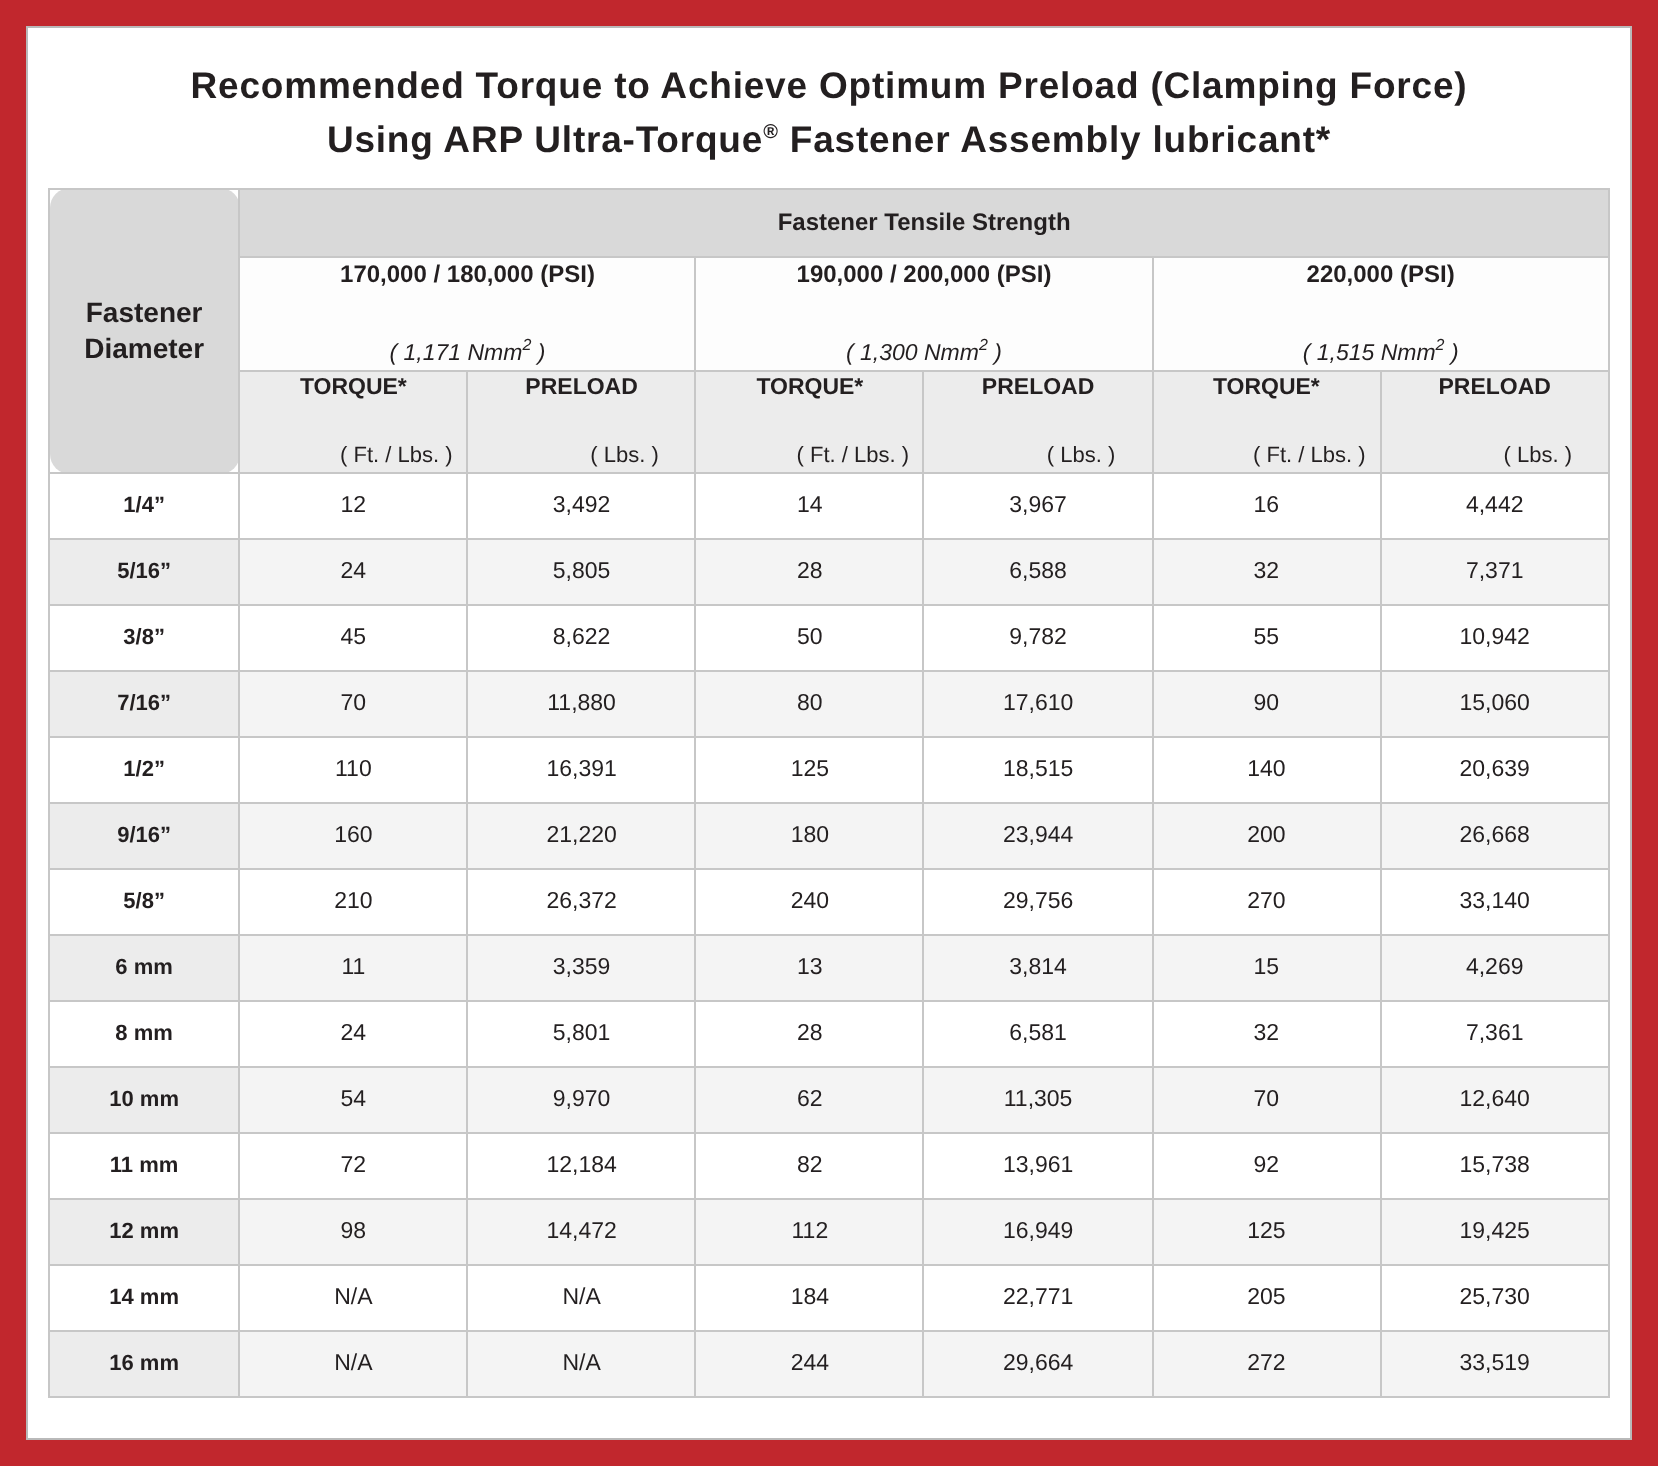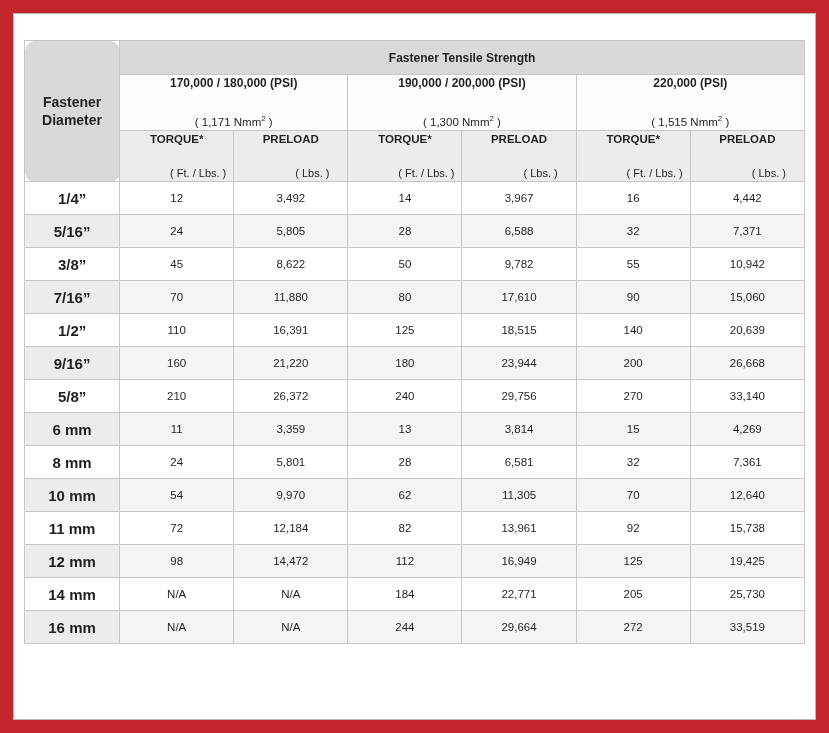--- a/index.html
+++ b/index.html
@@ -71,20 +71,21 @@
     height: 48px;
     font-size: 12px;
     font-weight: bold;
     line-height: 1.25;
   }
   .hdr-psi .nmm {
     display: block;
     font-weight: normal;
     font-size: 11.5px;
     margin-top: 23px;
+    font-style: italic;
   }
   .hdr-psi .nmm sup {
     font-size: 8px;
     vertical-align: super;
   }
   .hdr-diam {
     background: #d9d9d9;
     font-size: 14px;
     font-weight: bold;
     line-height: 1.3;
@@ -98,21 +99,21 @@
     line-height: 1.3;
   }
   .hdr-sub .units {
     display: block;
     font-weight: normal;
     font-size: 11px;
     margin-top: 19px;
     padding-left: 43px;
   }
   .row-diam {
-    font-size: 15px;
+    font-size: 11px;
     font-weight: bold;
     height: 30px;
   }
   .cell {
     font-size: 11.5px;
     height: 30px;
   }
   .alt-a {
     background: #ffffff;
   }
@@ -127,20 +128,24 @@
   }
   .col-diam { width: 95px; }
   .col-v { width: 114px; }
 </style>
 </head>
 <body>
 
 <div class="page">
 
   <div class="header">
+    <div class="title">
+      <span>Recommended Torque to Achieve Optimum Preload (Clamping Force)</span><br>
+      <span>Using ARP Ultra-Torque</span><sup>®</sup><span> Fastener Assembly lubricant*</span>
+    </div>
   </div>
 
   <table class="torque">
     <colgroup>
       <col class="col-diam">
       <col class="col-v">
         <col class="col-v">
         <col class="col-v">
         <col class="col-v">
         <col class="col-v">

